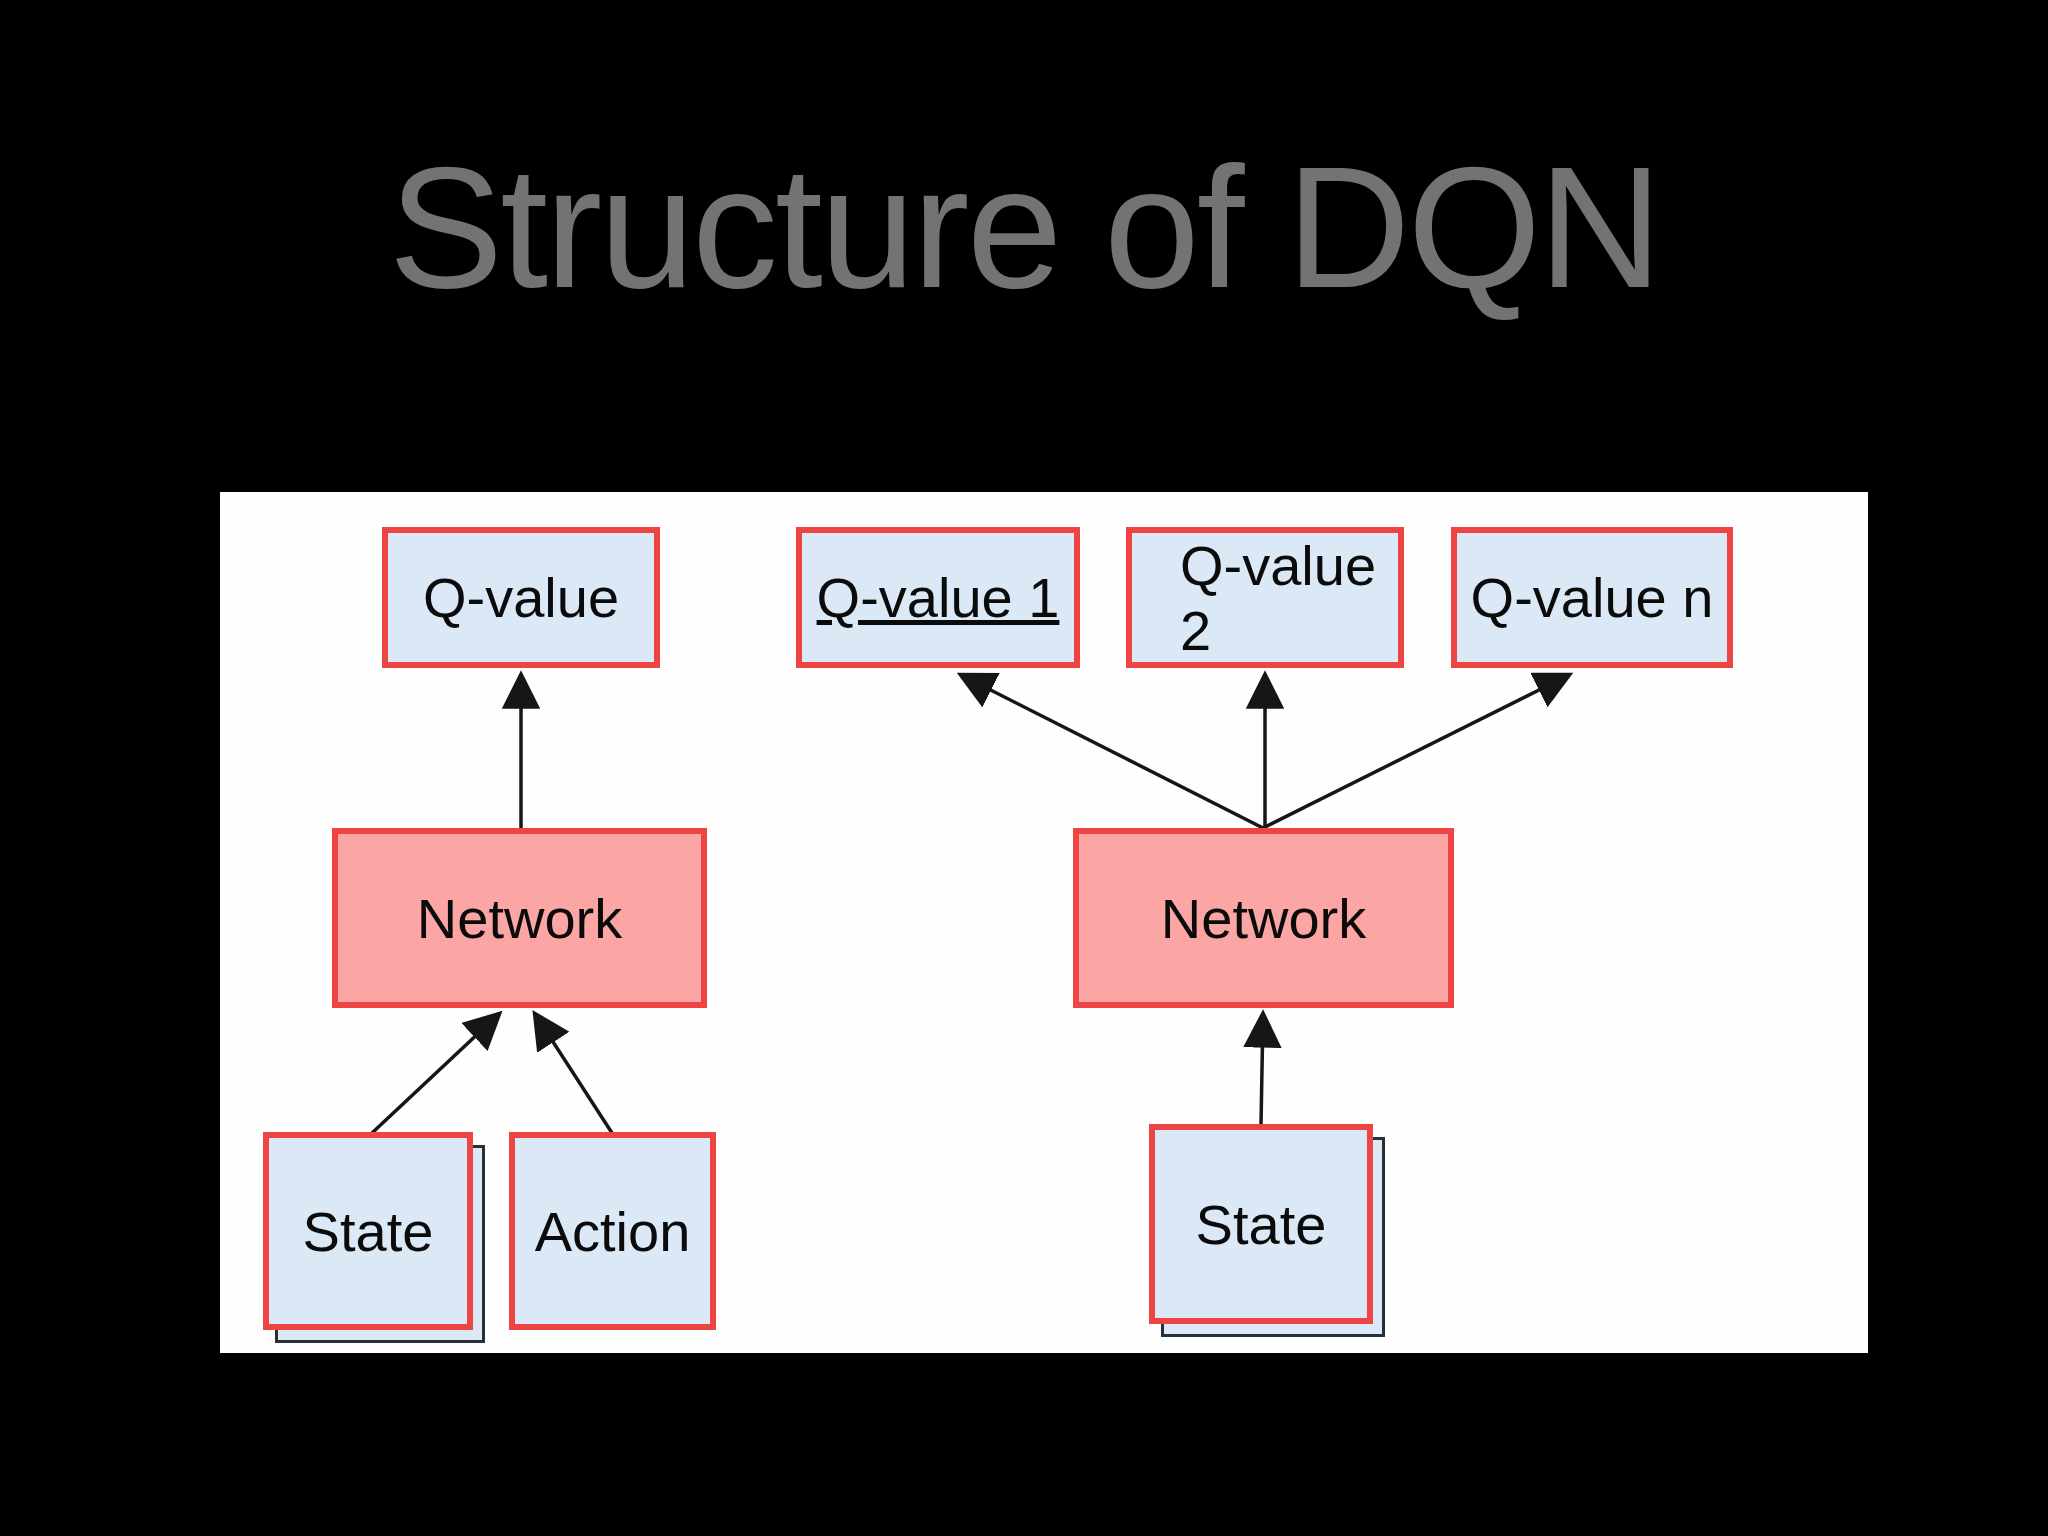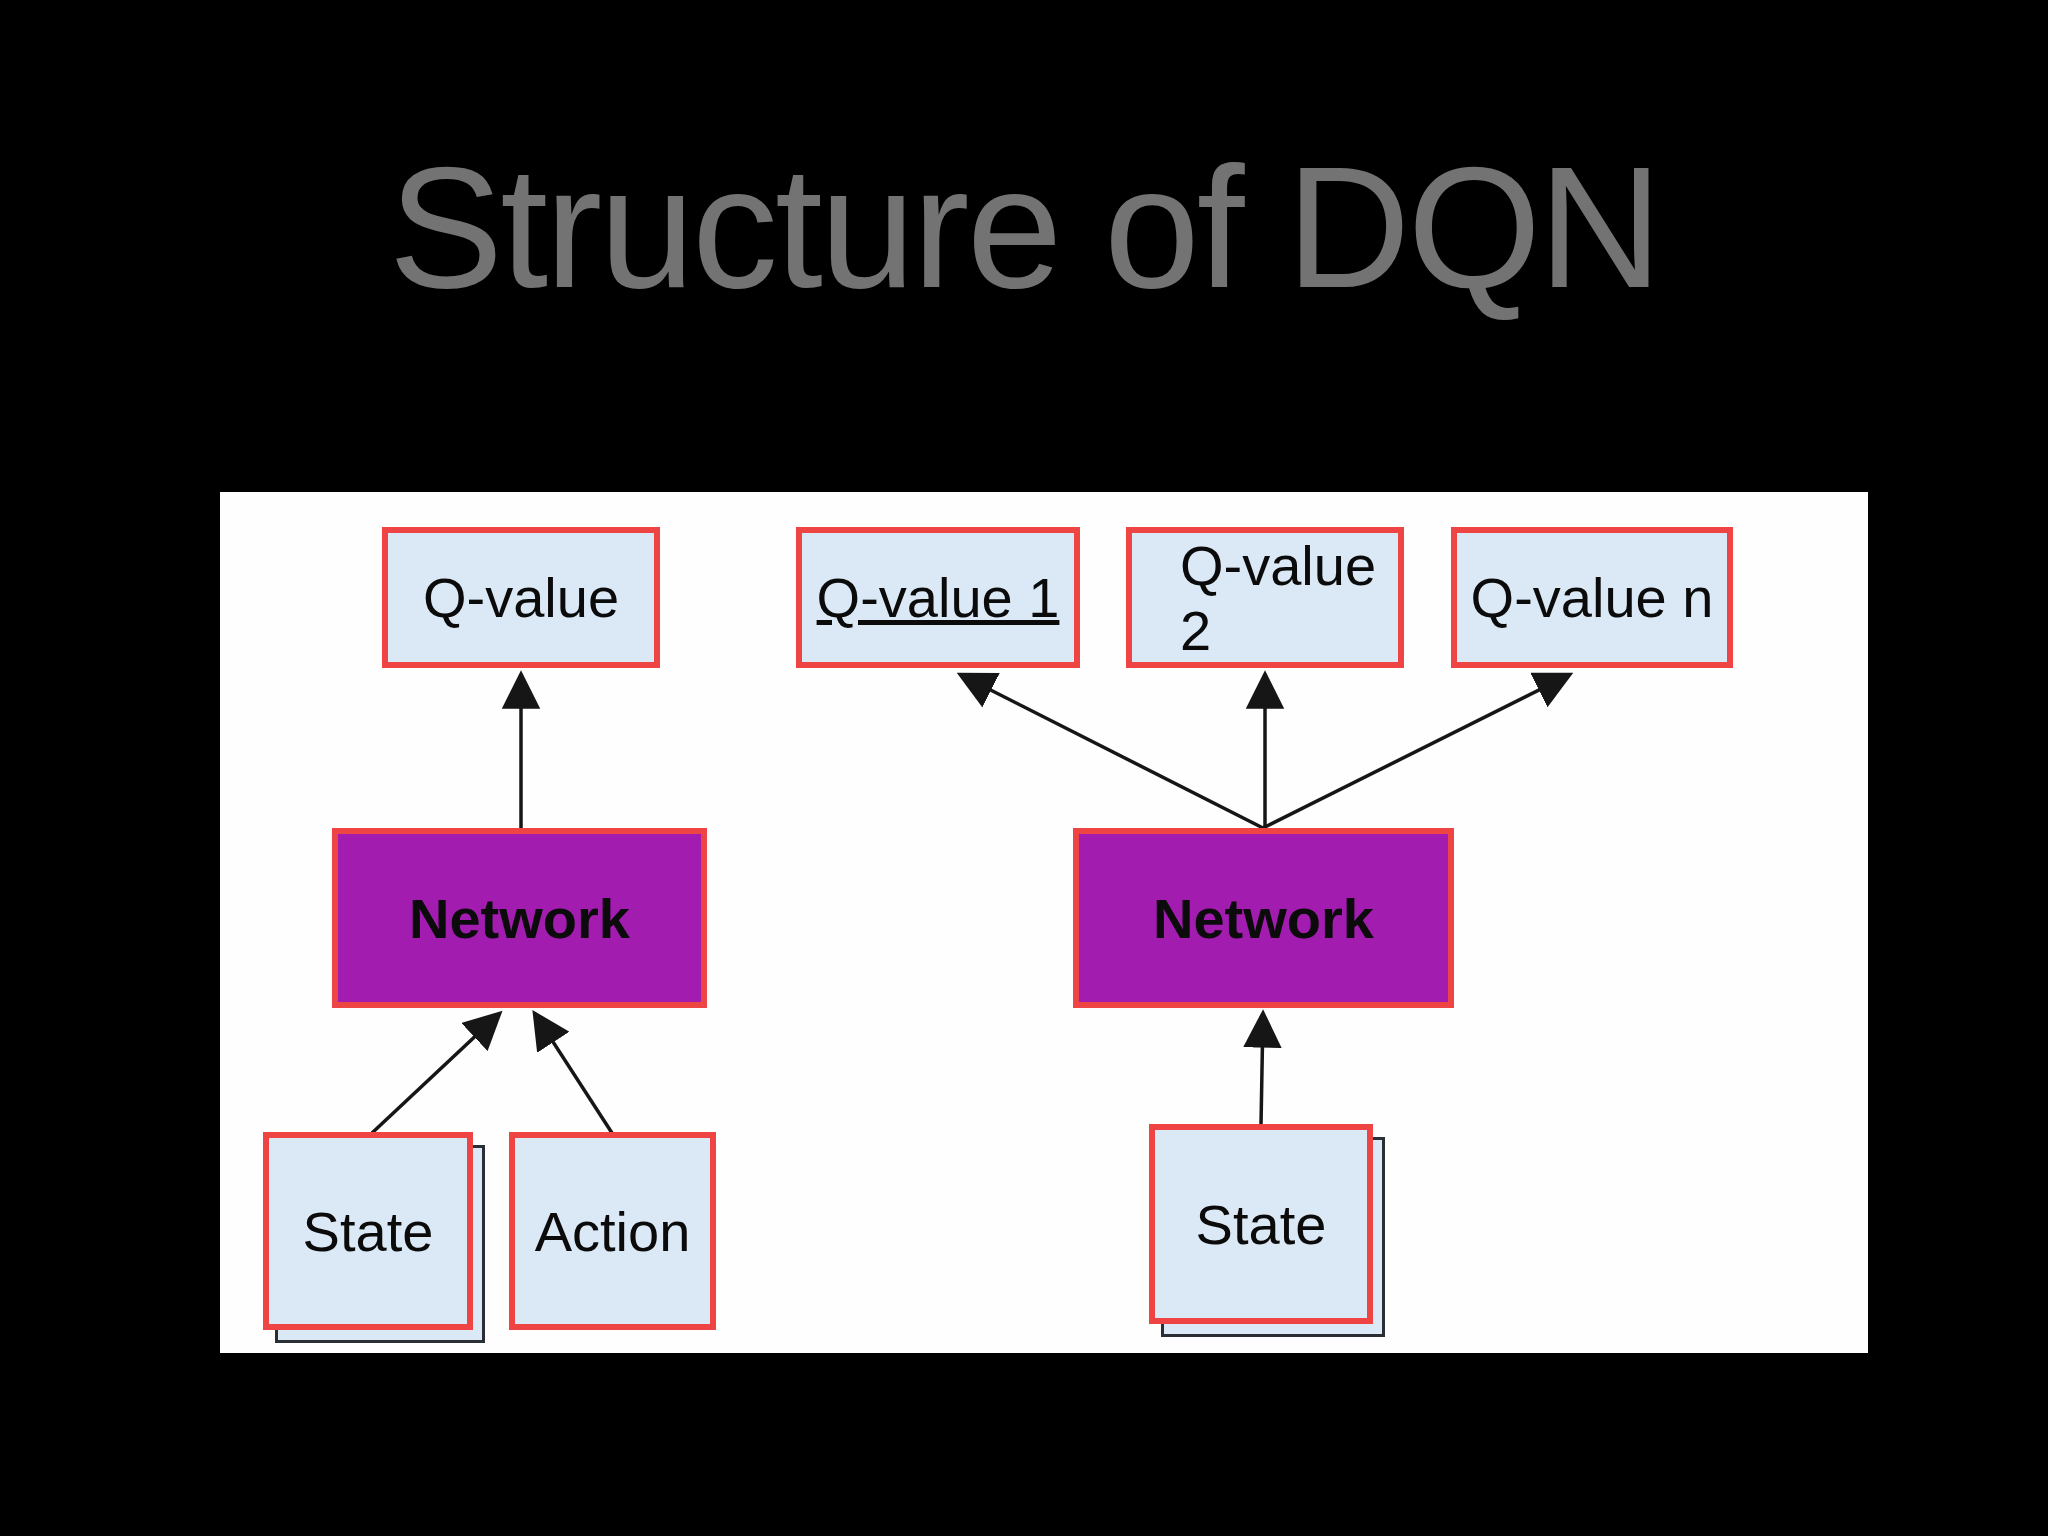--- a/index.html
+++ b/index.html
@@ -48,22 +48,21 @@
     box-sizing: border-box;
     border: 6px solid #ef4444;
     display: flex;
     align-items: center;
     justify-content: center;
     font-size: 56px;
     color: #0b0b0b;
     background: #dbe8f5;
   }
   .box.white-fill {
-    background: #a21caf;
-    font-weight: bold;
+    background: #fca5a5;
   }
   .shadow-box {
     position: absolute;
     box-sizing: border-box;
     border: 3px solid #2a2f36;
     background: #dbe8f5;
   }
   
   .lq   { left: 162px;  top: 35px;  width: 278px; height: 141px; }
   .lnet { left: 112px;  top: 336px; width: 375px; height: 180px; }

